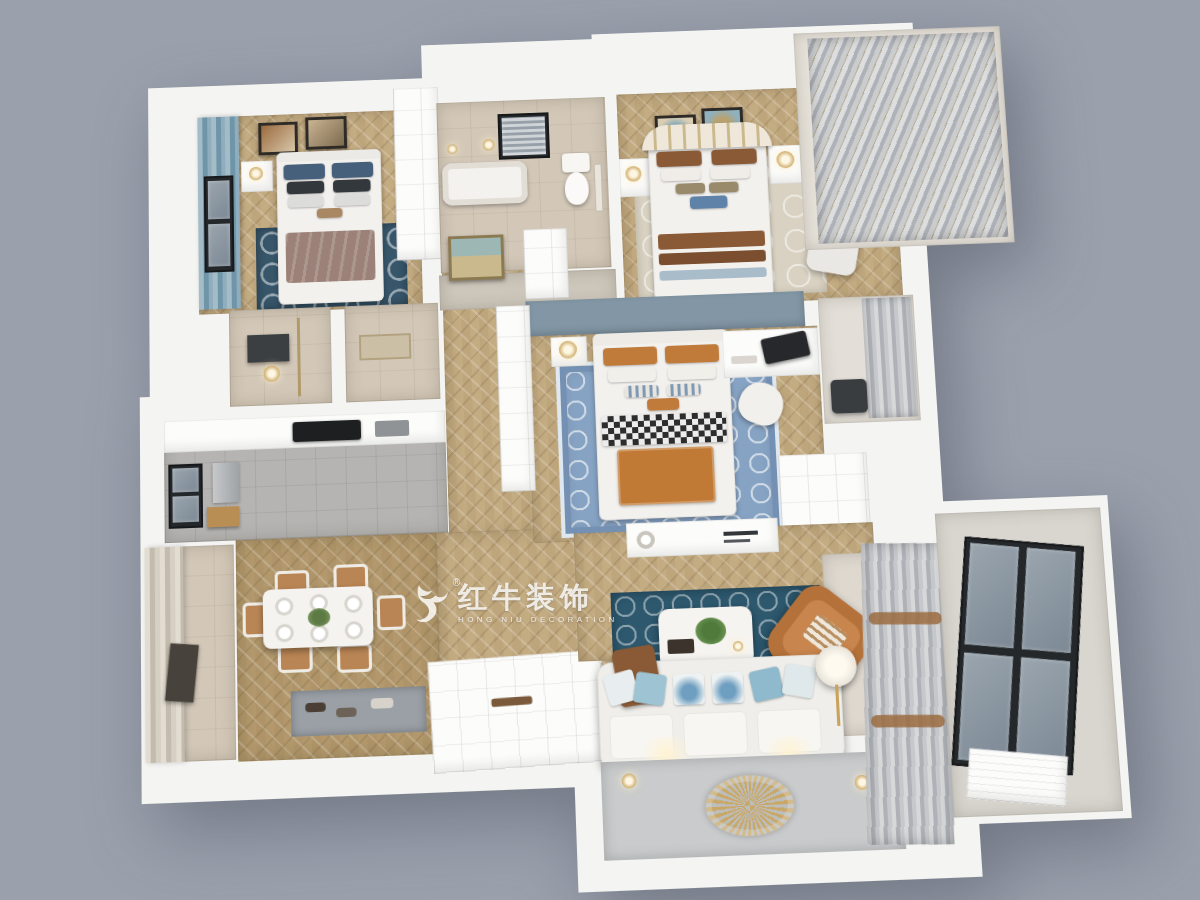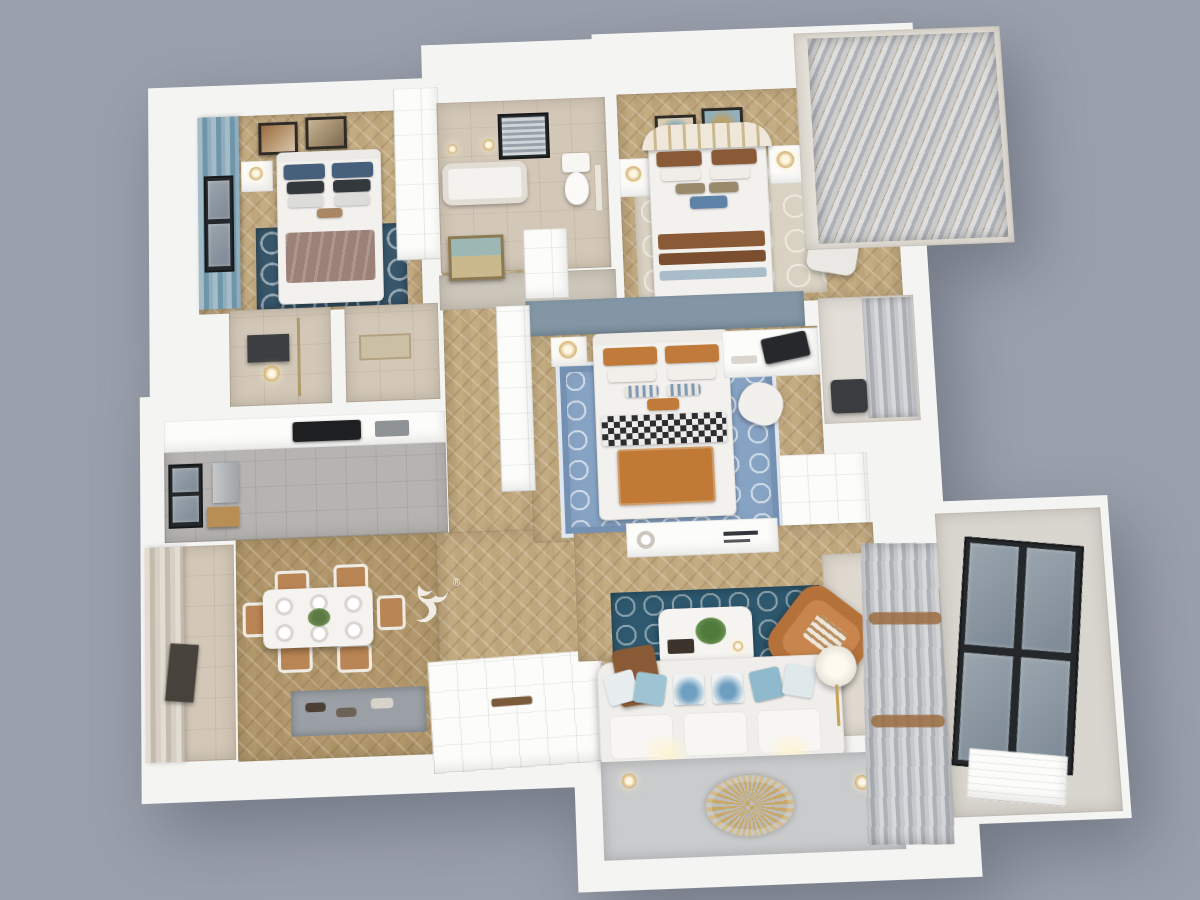--- a/index.html
+++ b/index.html
@@ -371,14 +371,18 @@
   </div>
  </div>
 
  <div class="watermark">
    <div class="wm-logo">
      <svg viewBox="0 0 64 64" aria-hidden="true">
        <path d="M16 6 C20 14 28 17 35 14 C31 21 23 23 17 21 C23 28 34 28 40 21 C46 26 54 24 58 16 C57 27 47 33 37 31 C45 40 42 52 30 58 C24 61 16 60 12 56 C20 58 28 54 30 47 C32 40 28 34 21 30 C14 25 12 14 16 6 Z"></path>
      </svg>
      <span class="wm-reg">®</span>
    </div>
+   <div class="wm-text">
+     <span class="wm-cn">红牛装饰</span>
+     <span class="wm-en">HONG NIU DECORATION</span>
+   </div>
  </div>
 </div>
 
 </body></html>

